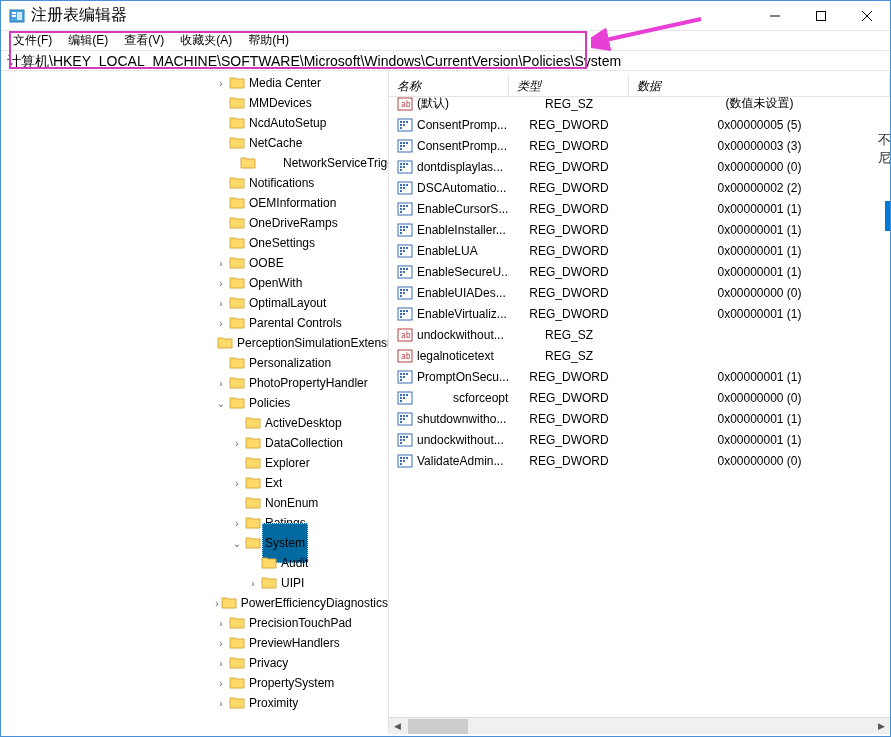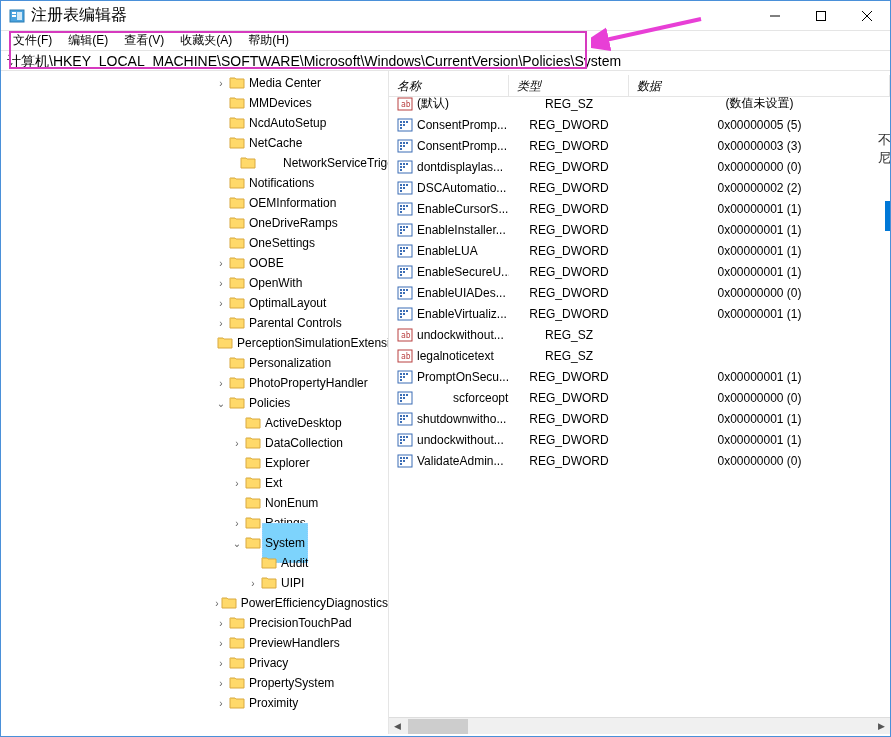--- a/index.html
+++ b/index.html
@@ -74,21 +74,21 @@
   position: relative;
 }
 .tree { padding: 2px 0; }
 .tree-row {
   display: flex;
   align-items: center;
   height: 20px;
   white-space: nowrap;
   cursor: default;
 }
-.tree-row.selected .label { background:#7dd3fc; border:1px dotted #99d1ff; padding:12px 2px; margin-left:-3px;text-align:center;}
+.tree-row.selected .label { background:#0369a1; border:1px dotted #99d1ff; padding:12px 2px; margin-left:-3px;text-align:center;}
 .expander { width:12px; height:12px; display:inline-flex; align-items:center; justify-content:center; margin-right:2px; font-size:10px; color:#666; }
 .folder-icon { width:16px; height:16px; margin-right:4px; flex-shrink:0; }
 .tree-row .label { font-size:12px; }
 
 .list-pane { flex:1; overflow:auto; position:relative; }
 .list-header {
   display:flex;
   border-bottom:1px solid #e5e5e5;
   background:#fff;
   position:sticky;

